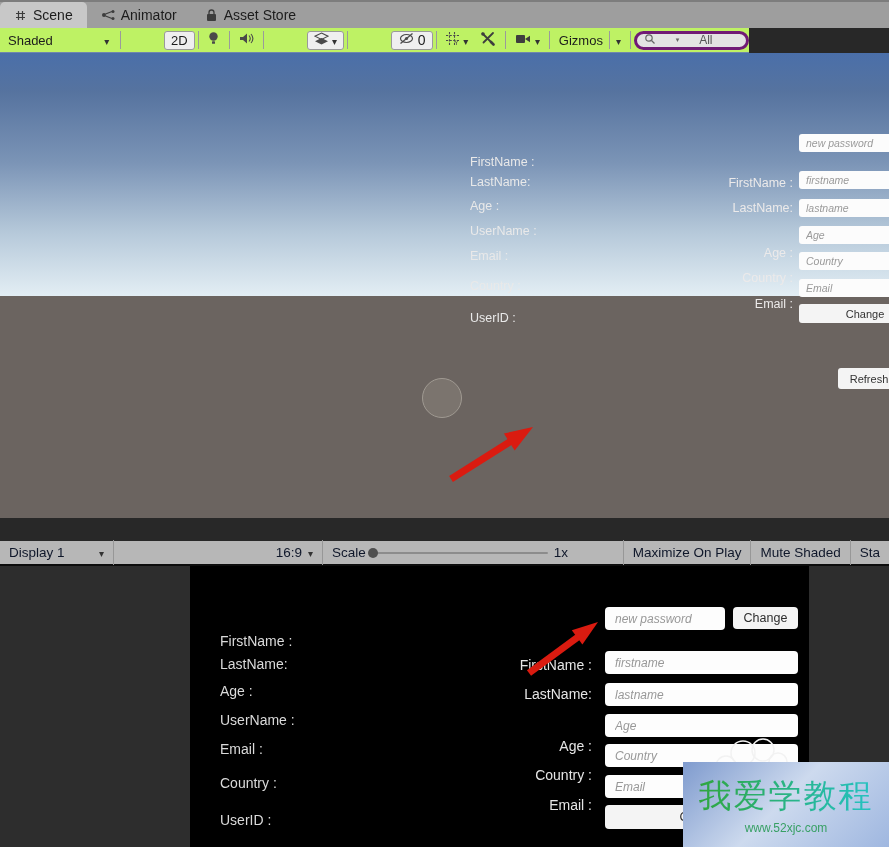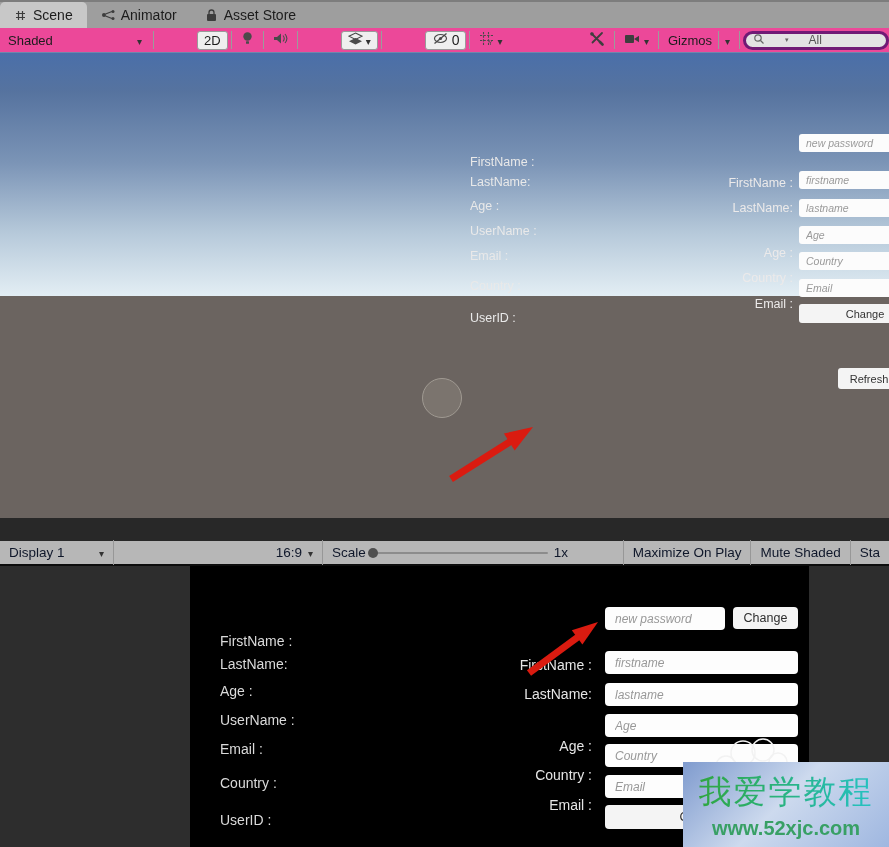--- a/index.html
+++ b/index.html
@@ -8,22 +8,22 @@
         -webkit-font-smoothing:antialiased;}
   
   .scene-tabbar{position:absolute;left:0;top:0;width:889px;height:28px;
       background:#9e9e9e;border-top:2px solid #7d7d7d;box-sizing:border-box;
       display:flex;align-items:center;}
   .tab{height:26px;display:flex;align-items:center;gap:6px;padding:0 14px;
       font-size:14px;color:#1c1c1c;}
   .tab.active{background:#c8c8c8;border-radius:5px 5px 0 0;}
   .tab .ticon{display:flex;align-items:center;}
   
-  .scene-toolbar{position:absolute;left:0;top:28px;width:889px;height:25px;
-      background:#ec4899;border-bottom:1px solid #6f87ac;box-sizing:border-box;
+  .scene-toolbar{position:absolute;left:0;top:28px;width:749px;height:25px;
+      background:#bef264;border-bottom:1px solid #6f87ac;box-sizing:border-box;
       display:flex;align-items:center;font-size:13px;color:#1c1c1c;}
   .caret::after{content:"▾";font-size:10px;color:#333;}
   .vsep{width:1px;height:18px;background:#9b9b9b;margin:0 3px;}
   .tbtn{height:19px;display:flex;align-items:center;gap:3px;padding:0 6px;
       border-radius:3px;box-sizing:border-box;}
   .tbtn.lit{background:#efefef;border:1px solid #9a9a9a;margin-left:40px;}
   .shaded-dd{width:150px;display:flex;align-items:center;justify-content:space-between;
       padding:0 8px;height:25px;box-sizing:border-box;}
   .searchpill{display:flex;align-items:center;gap:20px;height:19px;width:146px;
       background:#e3e3e3;border:3px solid #701a75;border-radius:10px;
@@ -71,21 +71,21 @@
       display:flex;align-items:center;justify-content:center;}
   .arrow-svg{position:absolute;pointer-events:none;}
   
   .bubbles{position:absolute;left:710px;top:167px;z-index:4;}
   .watermark{position:absolute;left:683px;top:196px;width:206px;height:85px;z-index:5;
       background:linear-gradient(135deg,#7f9bce 0%,#cddaee 48%,#9fb7e0 100%);
       display:flex;flex-direction:column;align-items:center;justify-content:center;gap:2px;}
   .wm-title{font-size:33px;font-weight:normal;letter-spacing:2px;
       background:linear-gradient(90deg,#2fa63e,#27b9a0 70%,#25c2c2);
       -webkit-background-clip:text;background-clip:text;color:transparent;}
-  .wm-url{font-size:20px;font-weight:bold;color:#38a065;text-align:right;}
+  .wm-url{font-size:12px;font-weight:normal;color:#38a065;text-align:right;}
 </style>
 </head>
 <body>
 
 <div class="root">
 
   <div class="scene-tabbar">
     <div class="tab active">
       <span class="ticon">
         <svg width="13" height="13" viewBox="0 0 13 13">

